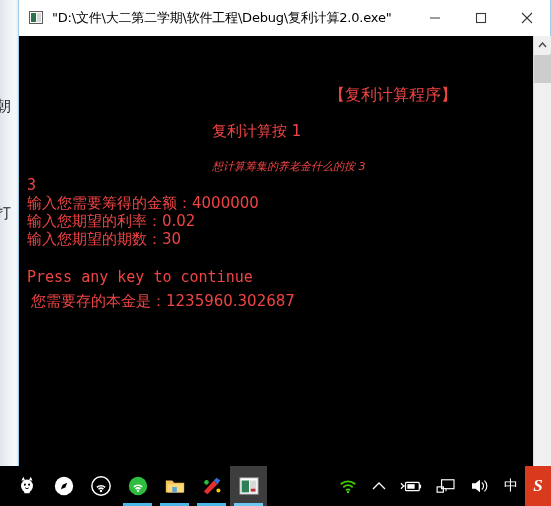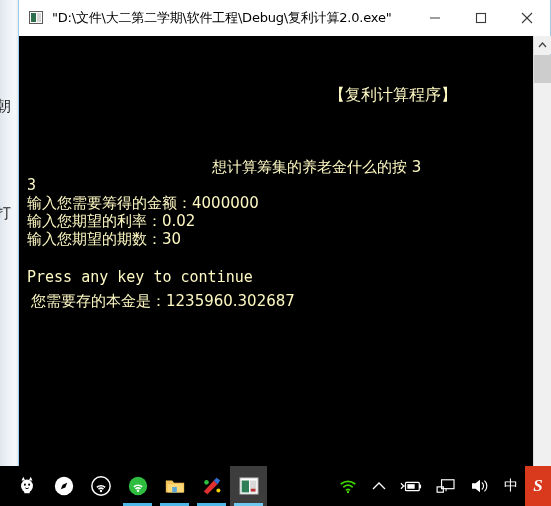--- a/index.html
+++ b/index.html
@@ -107,36 +107,36 @@
     background:#000000;
     overflow:hidden;
   }
   .con-inner {
     position:relative;
     width:100%; height:100%;
     padding:0;
   }
   .con-line {
     position:absolute;
-    color:#fef9c3;
+    color:#ef4444;
     font-family:"DejaVu Sans Mono", monospace;
     font-size:15px;
     line-height:18px;
     white-space:pre;
     letter-spacing:0px;
   }
   .con-line.cjk {
     font-family:"DejaVu Sans", sans-serif;
   }
 
   
   .L-title   { left:310px; top:50px;  font-size:16px; }
   .L-opt1    { left:193px; top:86px;  font-size:15px; }
   .L-opt2    { left:193px; top:104px; font-size:15px; }
-  .L-opt3    { left:193px; top:122px; font-size:15px; }
+  .L-opt3    { left:193px; top:122px; font-size:11px;font-style:italic; }
   .L-echo    { left:8px;   top:140px; }
   .L-amount  { left:8px;   top:158px; }
   .L-rate    { left:8px;   top:176px; }
   .L-period  { left:8px;   top:194px; }
   .L-result  { left:12px;   top:212px;margin-top:44px; }
   .L-press   { left:8px;   top:232px; }
 
   
   .scrollbar {
     position:absolute;
@@ -267,20 +267,21 @@
             <line x1="2" y1="2" x2="12" y2="12" stroke="#3a3a3a" stroke-width="1.1"></line>
             <line x1="12" y1="2" x2="2" y2="12" stroke="#3a3a3a" stroke-width="1.1"></line>
           </svg>
         </div>
       </div>
     </div>
 
     <div class="console">
       <div class="con-inner">
         <div class="con-line cjk L-title">【复利计算程序】</div>
+        <div class="con-line cjk L-opt1">复利计算按 1</div>
         <div class="con-line cjk L-opt3">想计算筹集的养老金什么的按 3</div>
         <div class="con-line L-echo">3</div>
         <div class="con-line cjk L-amount">输入您需要筹得的金额：4000000</div>
         <div class="con-line cjk L-rate">输入您期望的利率：0.02</div>
         <div class="con-line cjk L-period">输入您期望的期数：30</div>
         <div class="con-line cjk L-result">您需要存的本金是：1235960.302687</div>
         <div class="con-line L-press">Press any key to continue</div>
       </div>
     </div>
 

